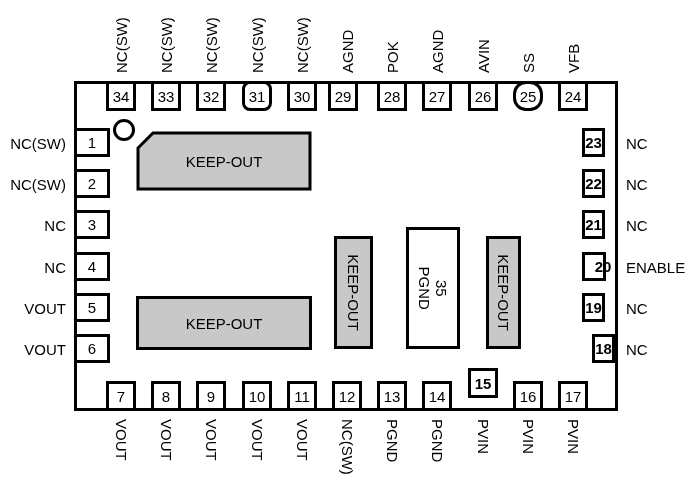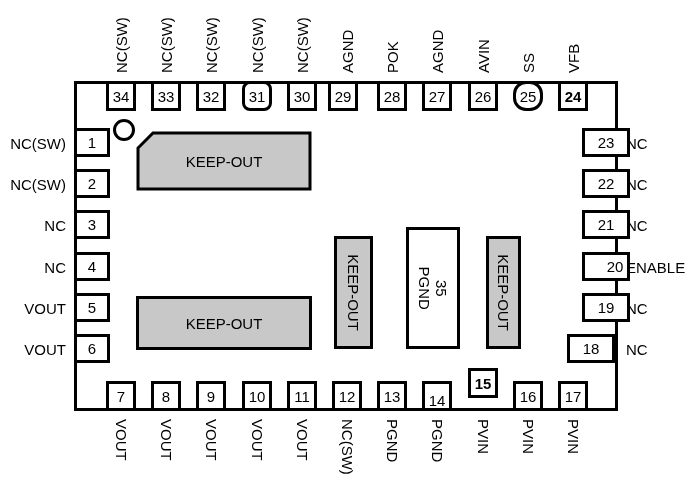--- a/index.html
+++ b/index.html
@@ -53,21 +53,21 @@
     font-size: 15px;
     line-height: 1;
     display: flex;
     align-items: center;
     justify-content: center;
     font-family: "Liberation Sans", sans-serif;
   }
   .pin.top    { width: 30px; height: 30px; }
   .pin.bottom { width: 30px; height: 30px; }
   .pin.left   { width: 36px; height: 29px; }
-  .pin.right  { width: 48px; height: 29px; }
+  .pin.right  { width: 23px; height: 29px; font-weight: bold; }
 
   
   .plabel {
     position: absolute;
     color: #000000;
     font-size: 15px;
     line-height: 1;
     white-space: nowrap;
     font-family: "Liberation Sans", sans-serif;
   }
@@ -184,21 +184,21 @@
       </div>
       <div class="plabel top-lab" style="left: 437px; top: 73px;">AGND</div>
       <div class="pin top" title="26 AVIN" style="left: 468px; top: 81px;">
         <span>26</span>
       </div>
       <div class="plabel top-lab" style="left: 483px; top: 73px;">AVIN</div>
       <div class="pin top" title="25 SS" style="left: 513px; top: 81px; border-radius: 13px;">
         <span>25</span>
       </div>
       <div class="plabel top-lab" style="left: 528px; top: 73px;">SS</div>
-      <div class="pin top" title="24 VFB" style="left: 558px; top: 81px; font-weight: bold;">
+      <div class="pin top" title="24 VFB" style="left: 558px; top: 81px;">
         <span>24</span>
       </div>
       <div class="plabel top-lab" style="left: 573px; top: 73px;">VFB</div>
     </div>
 
   <div id="left-pins">
       <div class="pin left" title="1 NC(SW)" style="left: 74px; top: 128px;">
         <span>1</span>
       </div>
       <div class="plabel left-lab" style="left: 66px; top: 142.5px;">NC(SW)</div>
@@ -238,21 +238,21 @@
       </div>
       <div class="plabel right-lab" style="left: 626px; top: 224.5px;">NC</div>
       <div class="pin right" title="20 ENABLE" style="left: 582px; top: 252px; padding-left: 18px;">
         <span>20</span>
       </div>
       <div class="plabel right-lab" style="left: 626px; top: 266.5px;">ENABLE</div>
       <div class="pin right" title="19 NC" style="left: 582px; top: 293px;">
         <span>19</span>
       </div>
       <div class="plabel right-lab" style="left: 626px; top: 307.5px;">NC</div>
-      <div class="pin right" title="18 NC" style="left: 567px; top: 334px;">
+      <div class="pin right" title="18 NC" style="left: 592px; top: 334px;">
         <span>18</span>
       </div>
       <div class="plabel right-lab" style="left: 626px; top: 348.5px;">NC</div>
     </div>
 
   <div id="bottom-pins">
       <div class="pin bottom" title="7 VOUT" style="left: 106px; top: 381px;">
         <span>7</span>
       </div>
       <div class="plabel bottom-lab" style="left: 121px; top: 419px;">VOUT</div>
@@ -273,21 +273,21 @@
       </div>
       <div class="plabel bottom-lab" style="left: 302px; top: 419px;">VOUT</div>
       <div class="pin bottom" title="12 NC(SW)" style="left: 332px; top: 381px;">
         <span>12</span>
       </div>
       <div class="plabel bottom-lab" style="left: 347px; top: 419px;">NC(SW)</div>
       <div class="pin bottom" title="13 PGND" style="left: 377px; top: 381px;">
         <span>13</span>
       </div>
       <div class="plabel bottom-lab" style="left: 392px; top: 419px;">PGND</div>
-      <div class="pin bottom" title="14 PGND" style="left: 422px; top: 381px; align-items: flex-end;">
+      <div class="pin bottom" title="14 PGND" style="left: 422px; top: 381px;">
         <span>14</span>
       </div>
       <div class="plabel bottom-lab" style="left: 437px; top: 419px;">PGND</div>
       <div class="pin bottom" title="15 PVIN" style="left: 468px; top: 368px; font-weight: bold;">
         <span>15</span>
       </div>
       <div class="plabel bottom-lab" style="left: 483px; top: 419px;">PVIN</div>
       <div class="pin bottom" title="16 PVIN" style="left: 513px; top: 381px;">
         <span>16</span>
       </div>

